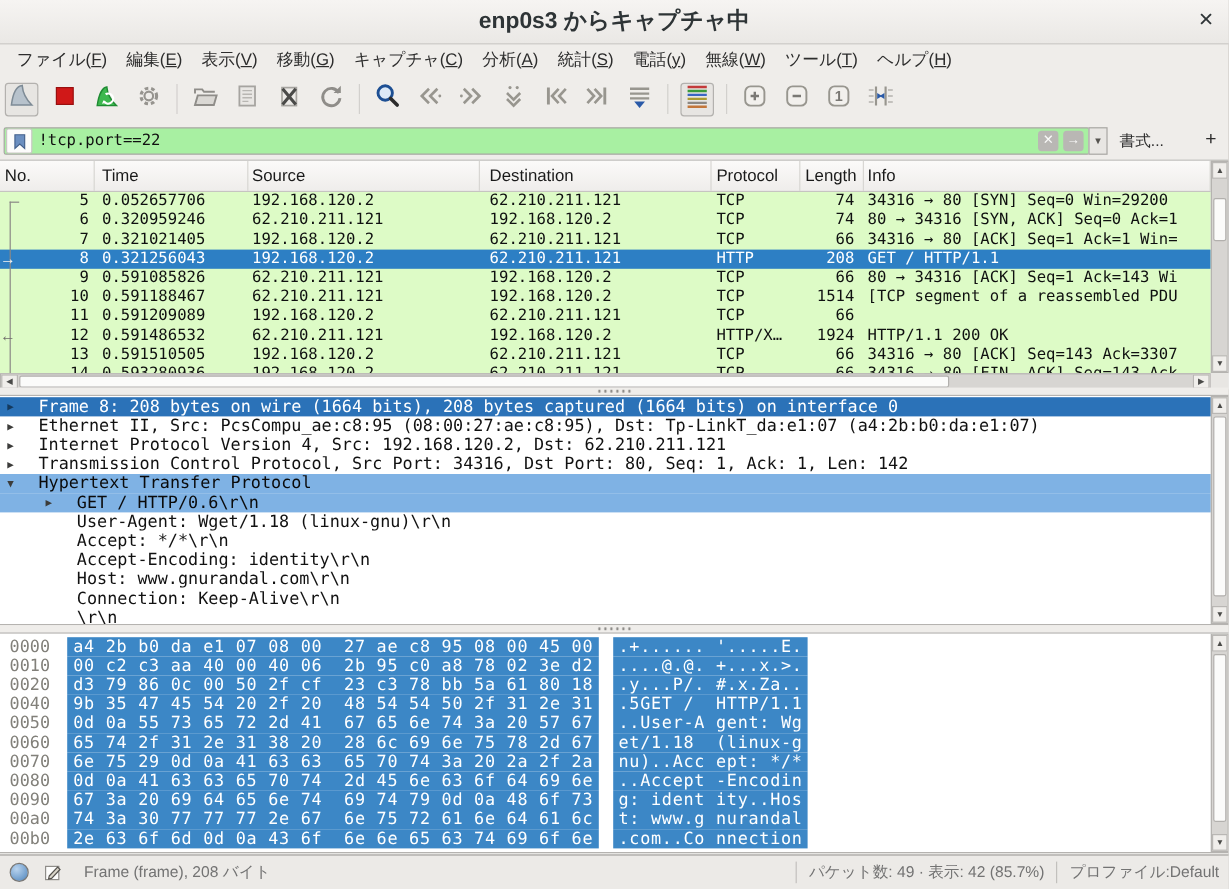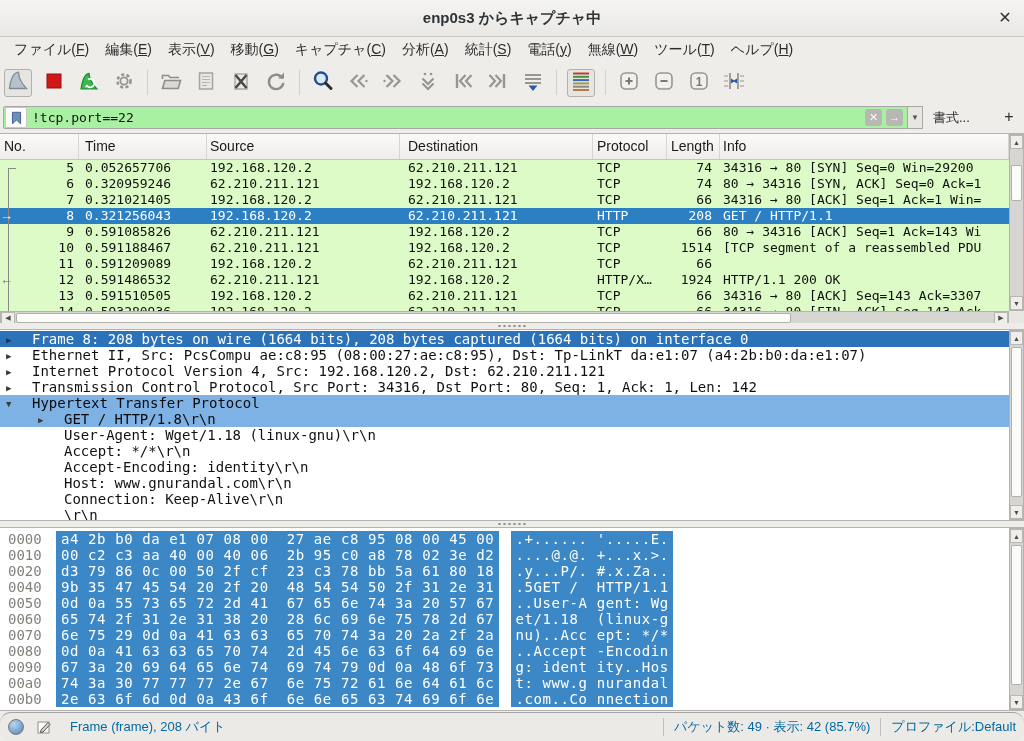--- a/index.html
+++ b/index.html
@@ -2,21 +2,21 @@
 <html><head>
 <meta charset="utf-8">
 <style>
   html,body{margin:0;padding:0;background:#d6d4d1;}
   #app{position:relative;width:1024px;height:741px;background:#efedea;outline:1px solid #9c9a97;
        font-family:"Liberation Sans","DejaVu Sans",sans-serif;overflow:hidden;}
 
   
   .titlebar{position:absolute;left:0;top:0;right:0;height:36px;
             background:linear-gradient(#f6f4f2,#eae8e5);border-bottom:1px solid #cbc9c6;}
-  .title{line-height:36px;text-align:center;font-weight:bold;font-size:15px;color:#2e3436;}
+  .title{line-height:36px;text-align:center;font-weight:bold;font-size:19px;color:#2e3436;}
   .close-btn{position:absolute;right:6px;top:0;width:26px;height:36px;line-height:36px;
              text-align:center;font-size:16px;color:#2e3436;}
 
   
   .menubar{position:absolute;left:0;top:37px;right:0;height:25px;display:flex;align-items:center;
            padding-left:6px;font-size:14px;color:#2d2d2d;}
   .menu-item{padding:3px 8px;white-space:nowrap;}
 
   
   .toolbar{position:absolute;left:0;top:62px;right:0;height:41px;display:flex;align-items:center;
@@ -103,22 +103,22 @@
            border-top:1px solid #b5b3b0;border-bottom:1px solid #b5b3b0;box-sizing:border-box;overflow:hidden;}
   .hrows{position:absolute;left:0;top:3px;width:1009px;}
   .hrow{display:flex;height:16px;line-height:16px;font-family:"DejaVu Sans Mono","Liberation Mono",monospace;
         font-size:14px;white-space:pre;}
   .h-off{width:46px;padding-left:8px;color:#82807a;flex:none;}
   .h-hex{background:#3c87c6;color:#ffffff;padding:0 5px;letter-spacing:0.6px;flex:none;margin-left:2px;}
   .h-ascii{background:#3c87c6;color:#ffffff;padding:0 4px;letter-spacing:0.6px;flex:none;margin-left:12px;}
 
   
   .statusbar{position:absolute;left:0;top:712px;width:1024px;height:29px;background:#eceae7;
-             border-top:1px solid #a5a3a0;display:flex;align-items:center;font-size:13px;color:#0369a1;
-             box-sizing:border-box;border-radius:11px;}
+             border-top:1px solid #a5a3a0;display:flex;align-items:center;font-size:13px;color:#737373;
+             box-sizing:border-box;}
   .expert-dot{width:14px;height:14px;border-radius:50%;margin-left:8px;flex:none;
               background:radial-gradient(circle at 35% 30%,#b9d4ef,#6e9ccb 70%,#4f7cab);
               border:1px solid #7a7875;}
   .anno-btn{margin-left:12px;flex:none;display:flex;}
   .st-left-text{margin-left:18px;}
   .st-right{margin-left:auto;display:flex;align-items:center;}
   .st-sep{width:1px;height:18px;background:#c2c0bd;margin:0 10px;}
   .st-profile{margin-right:8px;}
 </style>
 </head>
@@ -420,21 +420,21 @@
       <div class="grip"></div>
     </div>
 
   <div class="details">
     <div class="drows">
         <div class="drow sel-dark"><span class="d-exp">▶</span><span class="d-text">Frame 8: 208 bytes on wire (1664 bits), 208 bytes captured (1664 bits) on interface 0</span></div>
         <div class="drow"><span class="d-exp">▶</span><span class="d-text">Ethernet II, Src: PcsCompu_ae:c8:95 (08:00:27:ae:c8:95), Dst: Tp-LinkT_da:e1:07 (a4:2b:b0:da:e1:07)</span></div>
         <div class="drow"><span class="d-exp">▶</span><span class="d-text">Internet Protocol Version 4, Src: 192.168.120.2, Dst: 62.210.211.121</span></div>
         <div class="drow"><span class="d-exp">▶</span><span class="d-text">Transmission Control Protocol, Src Port: 34316, Dst Port: 80, Seq: 1, Ack: 1, Len: 142</span></div>
         <div class="drow sel-light"><span class="d-exp">▼</span><span class="d-text">Hypertext Transfer Protocol</span></div>
-        <div class="drow sel-light ind1"><span class="d-exp">▶</span><span class="d-text">GET / HTTP/1.8\r\n</span></div>
+        <div class="drow sel-light ind1"><span class="d-exp">▶</span><span class="d-text">GET / HTTP/0.6\r\n</span></div>
         <div class="drow ind1"><span class="d-exp"></span><span class="d-text">User-Agent: Wget/1.18 (linux-gnu)\r\n</span></div>
         <div class="drow ind1"><span class="d-exp"></span><span class="d-text">Accept: */*\r\n</span></div>
         <div class="drow ind1"><span class="d-exp"></span><span class="d-text">Accept-Encoding: identity\r\n</span></div>
         <div class="drow ind1"><span class="d-exp"></span><span class="d-text">Host: www.gnurandal.com\r\n</span></div>
         <div class="drow ind1"><span class="d-exp"></span><span class="d-text">Connection: Keep-Alive\r\n</span></div>
         <div class="drow ind1"><span class="d-exp"></span><span class="d-text">\r\n</span></div>
       </div>
     <div class="sb" style="right:0;top:0;width:15px;height:190px;">
       <div class="sb-a" style="left:0;top:0;width:13px;height:14px;">▲</div>
       <div class="sb-t" style="left:1px;top:16px;width:11px;height:150px;"></div>

